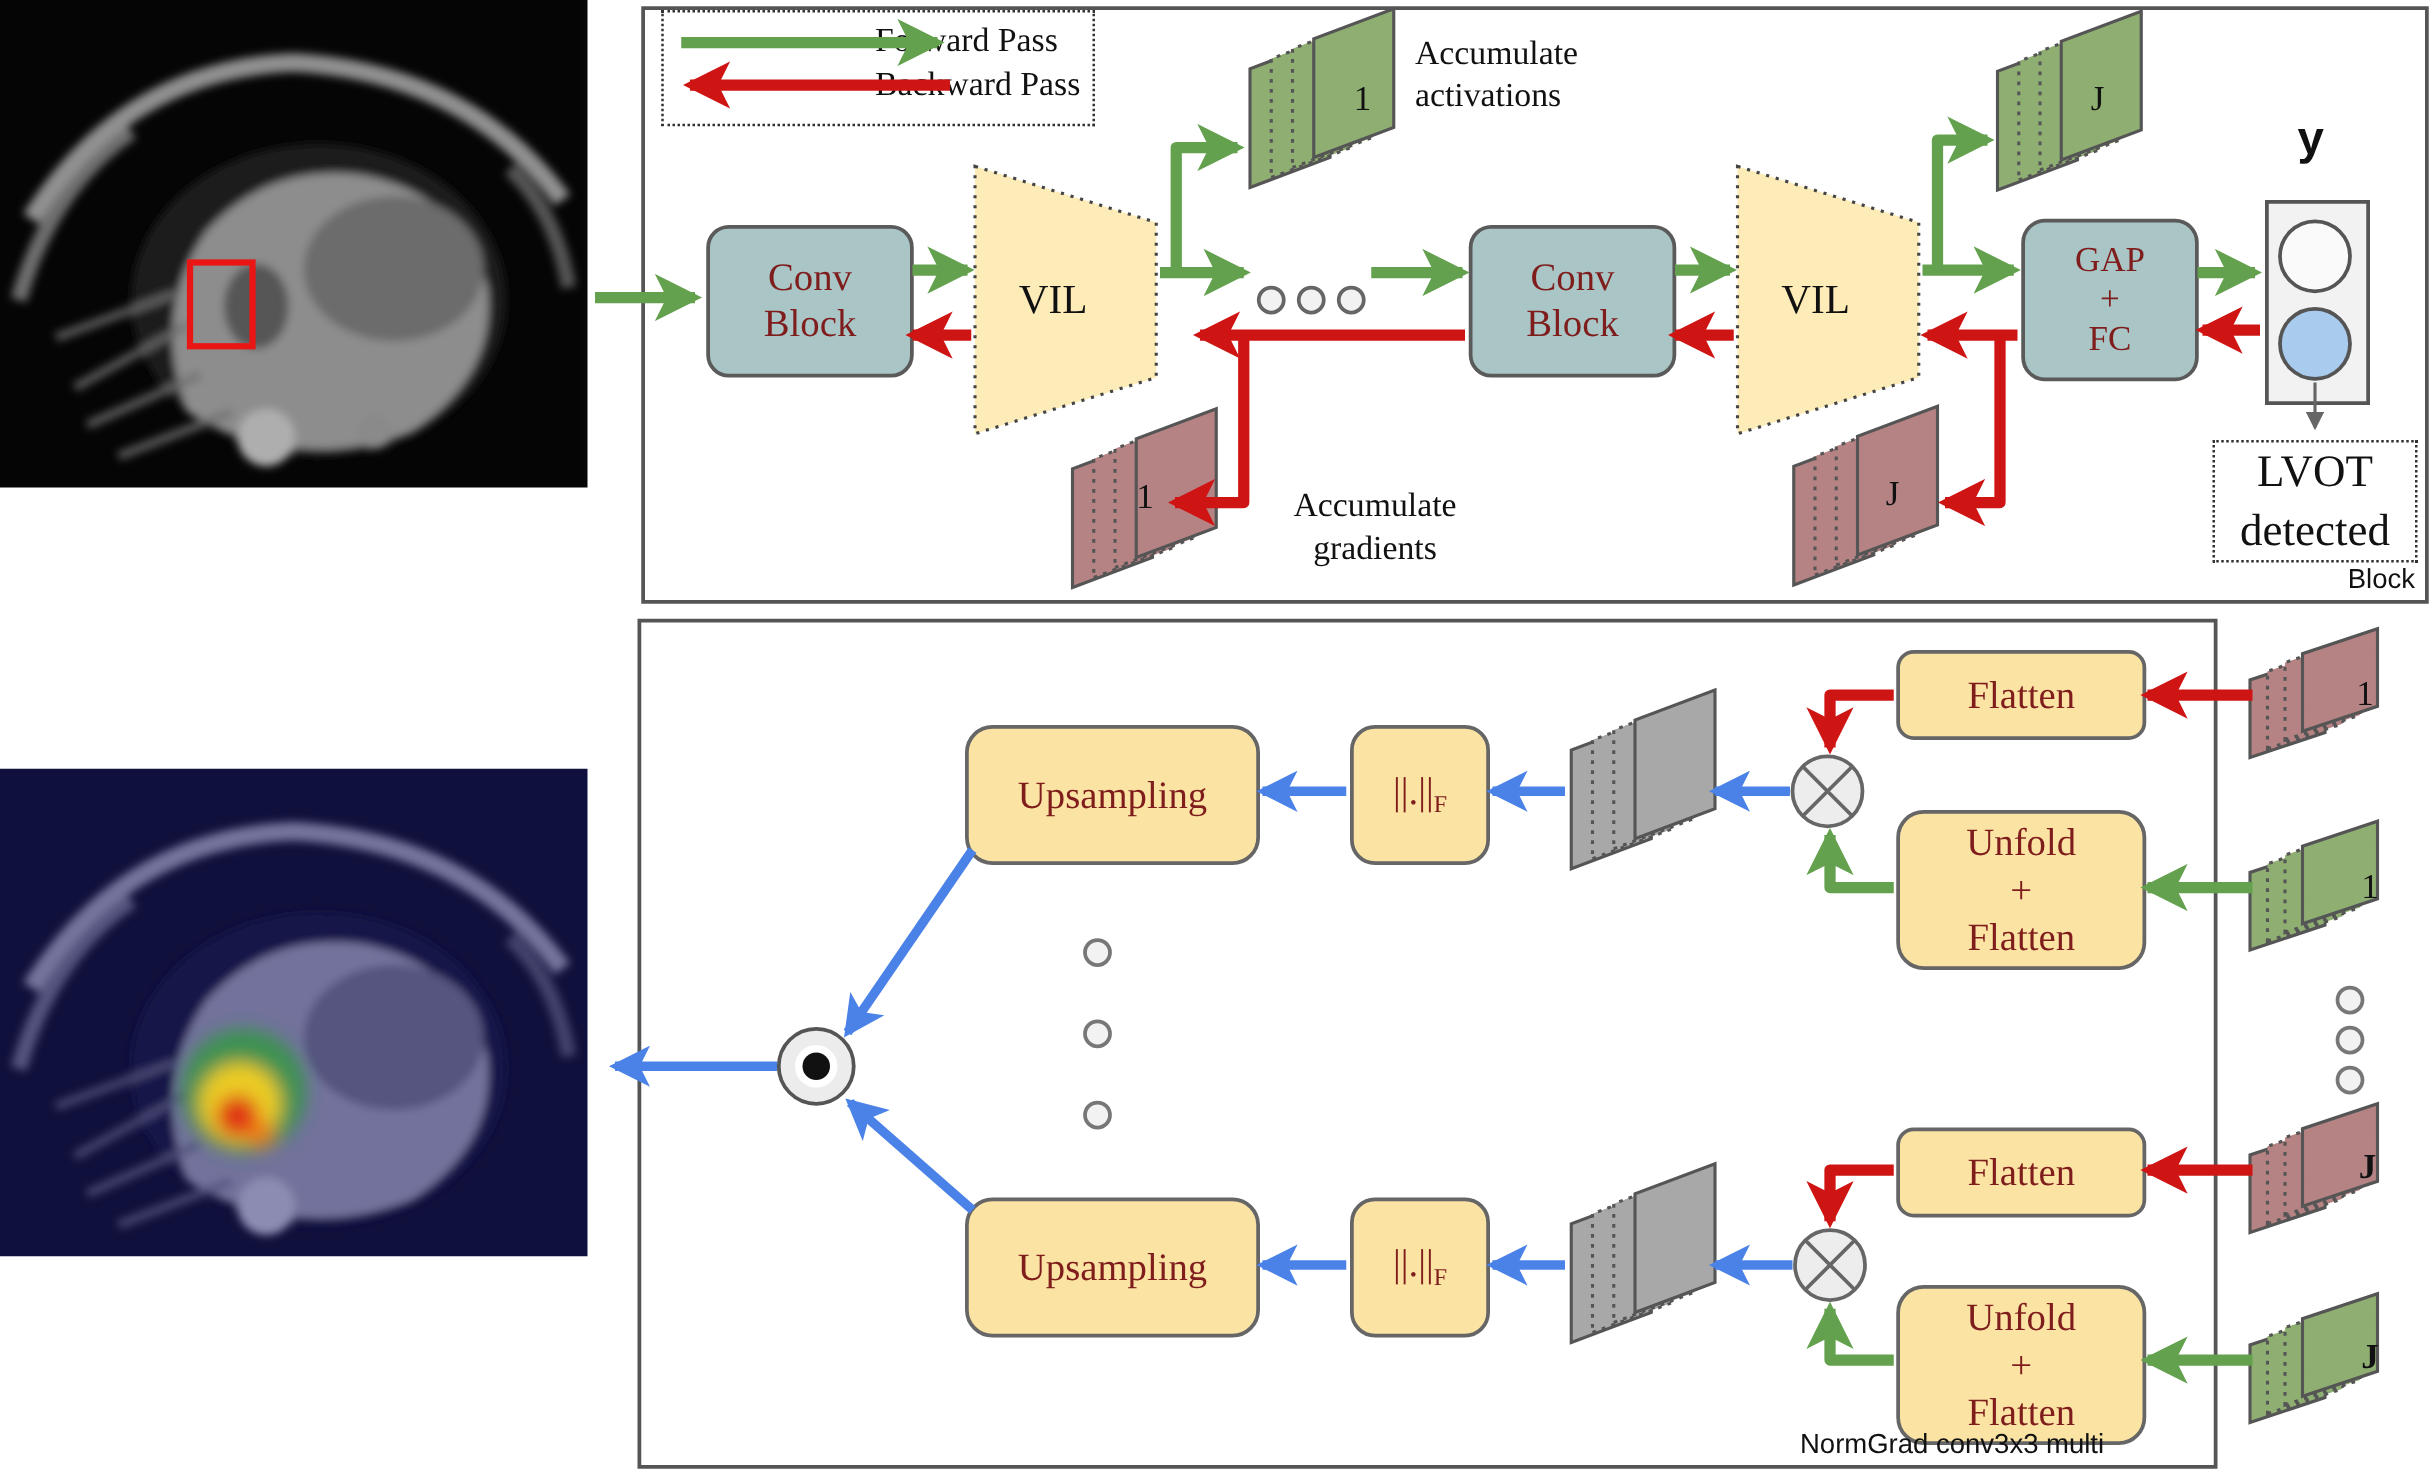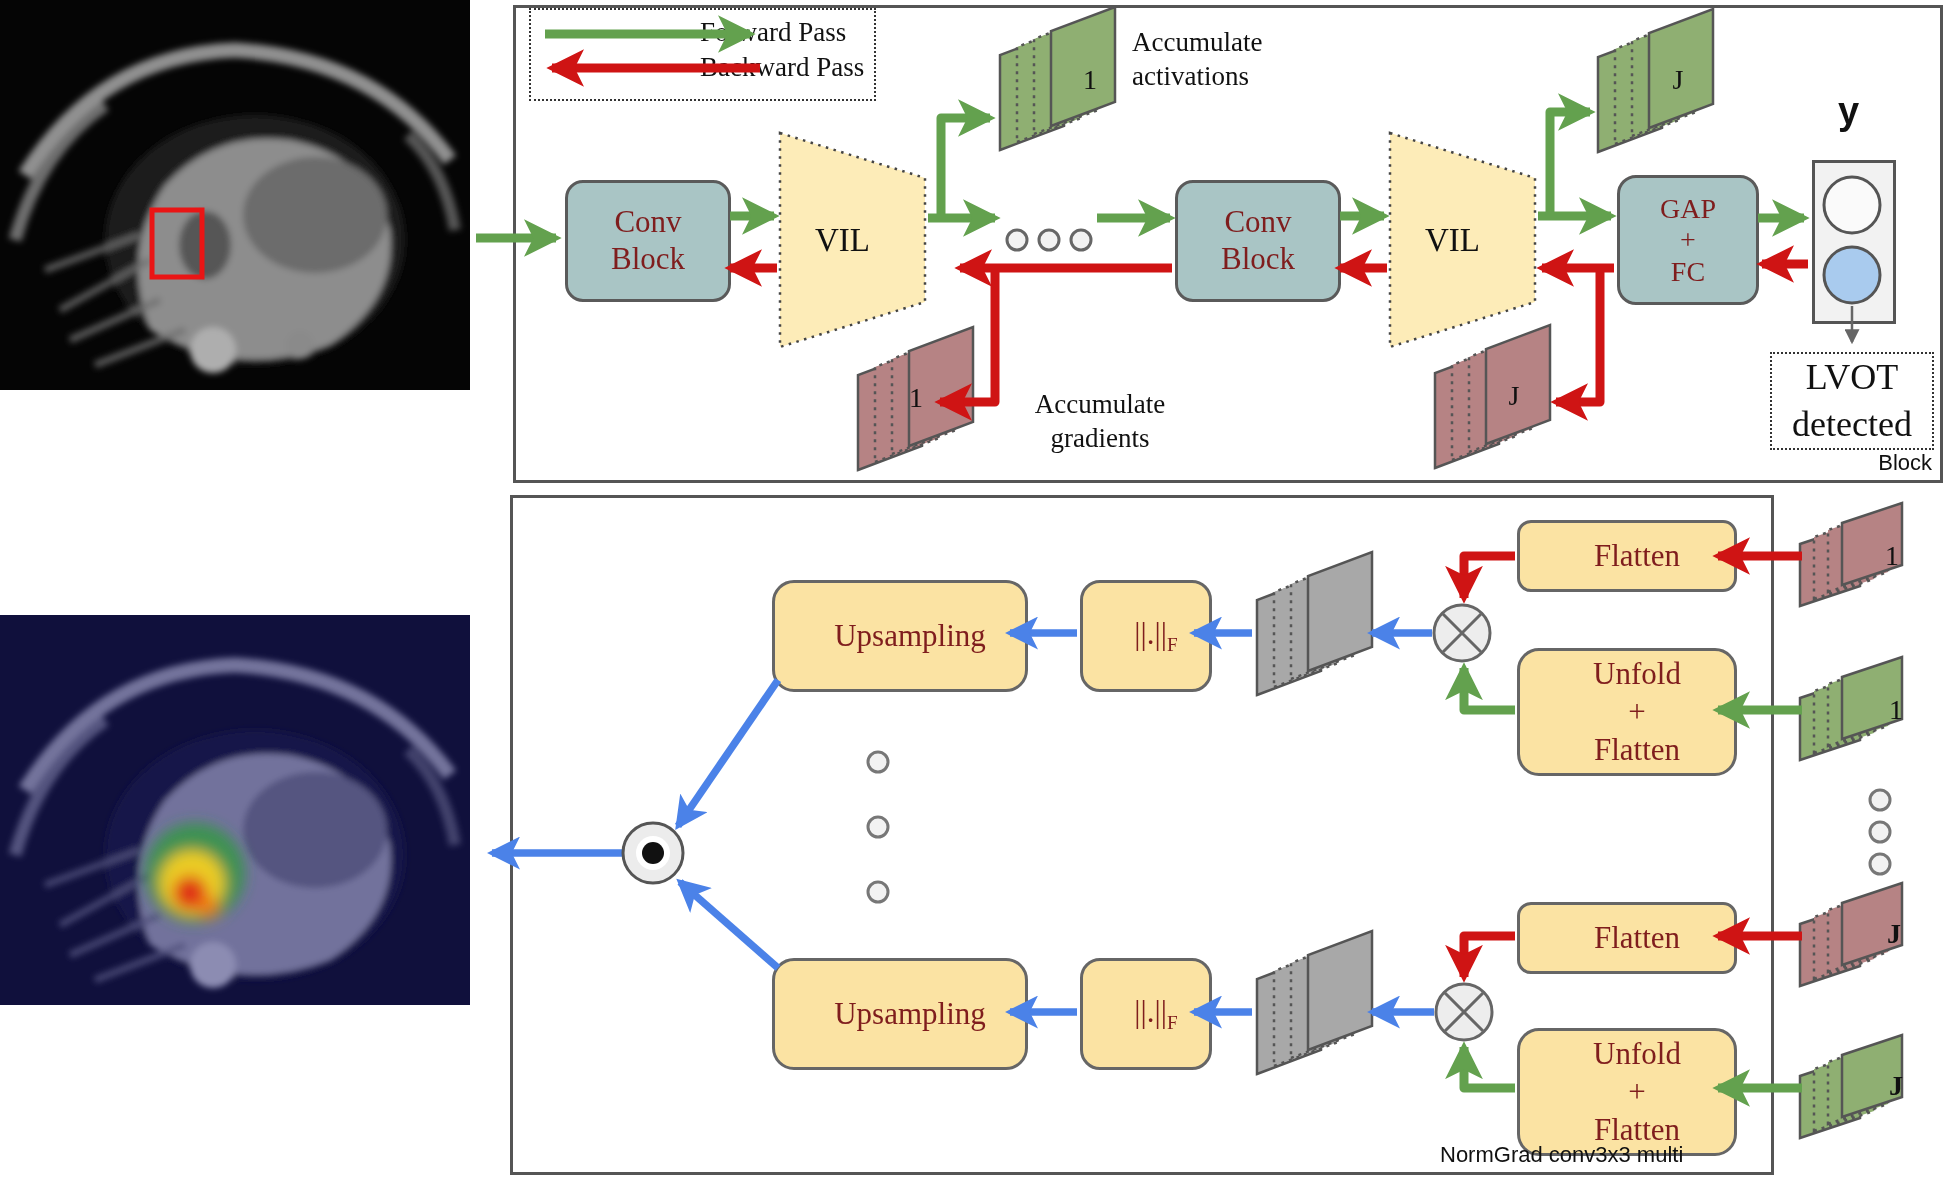--- a/index.html
+++ b/index.html
@@ -5,21 +5,21 @@
   html,body{margin:0;padding:0;background:#fff;}
   #stage{position:relative;width:1946px;height:1179px;background:#fff;overflow:hidden;
          font-family:"Liberation Serif", serif;}
   .abs{position:absolute;}
   svg{display:block;}
   .layer{position:absolute;left:0;top:0;pointer-events:none;}
   .panel{position:absolute;border:3px solid #555;background:transparent;}
   .box{position:absolute;display:flex;align-items:center;justify-content:center;text-align:center;
        border:3px solid #5a5a5a;color:#7f1d1d;white-space:pre-line;line-height:1.18;}
   .teal{background:#a9c5c5;border-radius:18px;font-size:31px;}
-  .yellow{background:#fbe3a3;border-color:#666;font-size:31px;padding-left:20px;}
+  .yellow{background:#fbe3a3;border-color:#666;font-size:31px;}
   .lbl{position:absolute;color:#111;white-space:pre-line;}
   .sans{font-family:"Liberation Sans", sans-serif;}
   .stacklbl{position:absolute;width:40px;text-align:center;font-size:28px;color:#111;}
   .dotted{border:2px dotted #333;}
   sub.fsub{font-size:0.62em;vertical-align:-0.35em;}
 </style>
 </head>
 <body>
 <div id="stage">
 

